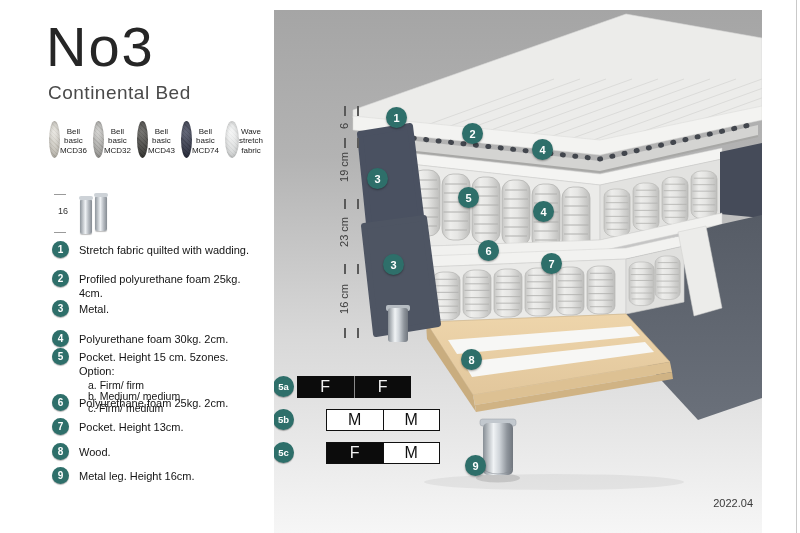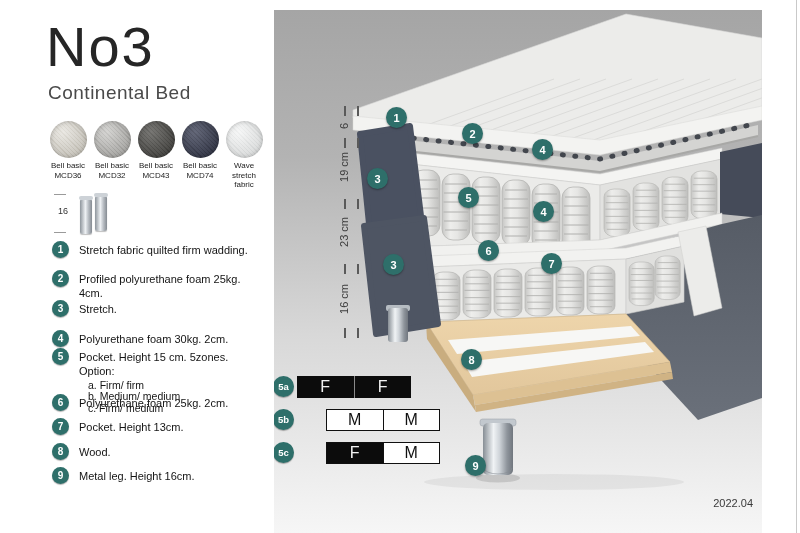--- a/index.html
+++ b/index.html
@@ -5,21 +5,21 @@
   html,body{margin:0;padding:0;background:#ffffff;font-family:"Liberation Sans",sans-serif;}
   #canvas{position:relative;width:800px;height:533px;background:#84cc16;overflow:hidden;}
   .page-edge{position:absolute;right:3px;top:0;bottom:0;width:1px;background:#c9c9c9;}
 
   
   .left-panel{position:absolute;left:0;top:0;width:270px;height:533px;background:#ffffff;}
   .title{position:absolute;left:46px;top:14px;font-size:56px;font-weight:200;letter-spacing:2px;color:#262626;}
   .subtitle{position:absolute;left:48px;top:82px;font-size:19px;font-weight:300;letter-spacing:.5px;color:#4a4a4a;}
 
   .swatch-row{position:absolute;left:49px;top:121px;width:214px;display:flex;gap:6px;}
-  .swatch{width:38px;display:flex;flex-direction:column;align-items:center;}
+  .swatch{width:38px;display:flex;flex-direction:row;align-items:center;}
   .swatch-circle{width:37px;height:37px;border-radius:50%;box-shadow:inset 0 0 4px rgba(0,0,0,.25);}
   .sw1{background:radial-gradient(circle at 35% 30%,rgba(255,255,255,.5),rgba(0,0,0,.12)),repeating-linear-gradient(45deg,#d6d2c8 0 2px,#c4bfb2 2px 3px);}
   .sw2{background:radial-gradient(circle at 35% 30%,rgba(255,255,255,.45),rgba(0,0,0,.15)),repeating-linear-gradient(45deg,#b4b3af 0 2px,#9d9c98 2px 3px);}
   .sw3{background:radial-gradient(circle at 35% 30%,rgba(255,255,255,.25),rgba(0,0,0,.25)),repeating-linear-gradient(45deg,#4c4b47 0 2px,#3a3935 2px 3px);}
   .sw4{background:radial-gradient(circle at 35% 30%,rgba(255,255,255,.22),rgba(0,0,0,.3)),repeating-linear-gradient(45deg,#3a3f55 0 2px,#2c3044 2px 3px);}
   .sw5{background:radial-gradient(circle at 35% 30%,rgba(255,255,255,.6),rgba(0,0,0,.1)),repeating-linear-gradient(45deg,#e9ebeb 0 2px,#d9dcdc 2px 3px);}
   .swatch-label{margin-top:3px;font-size:8px;line-height:1.2;text-align:center;color:#222;}
 
   .leg-thumb{position:absolute;left:54px;top:186px;width:78px;height:56px;}
   .leg-dim-line{position:absolute;width:12px;height:1px;background:#9a9a9a;}
@@ -99,29 +99,29 @@
       <div class="leg-dim-line" style="left:0;top:8px;"></div>
       <div class="leg-dim-text">16</div>
       <div class="leg-dim-line" style="left:0;top:46px;"></div>
       <div class="mini-leg" style="left:26px;top:13px;"></div>
       <div class="mini-leg" style="left:41px;top:10px;"></div>
     </div>
 
     <div class="legend">
       <div class="lg-row" style="top:241px;">
         <span class="lg-num">1</span>
-        <span class="lg-text">Stretch fabric quilted firm wadding.</span>
+        <span class="lg-text">Stretch fabric quilted with wadding.</span>
       </div>
       <div class="lg-row" style="top:270px;">
         <span class="lg-num">2</span>
         <span class="lg-text">Profiled polyurethane foam 25kg. 4cm.</span>
       </div>
       <div class="lg-row" style="top:300px;">
         <span class="lg-num">3</span>
-        <span class="lg-text">Stretch.</span>
+        <span class="lg-text">Metal.</span>
       </div>
       <div class="lg-row" style="top:330px;">
         <span class="lg-num">4</span>
         <span class="lg-text">Polyurethane foam 30kg. 2cm.</span>
       </div>
       <div class="lg-row" style="top:348px;">
         <span class="lg-num">5</span>
         <span class="lg-text">
           <span>Pocket. Height 15 cm. 5zones. Option:</span>
           <span class="lg-opts" style="display:block;">

